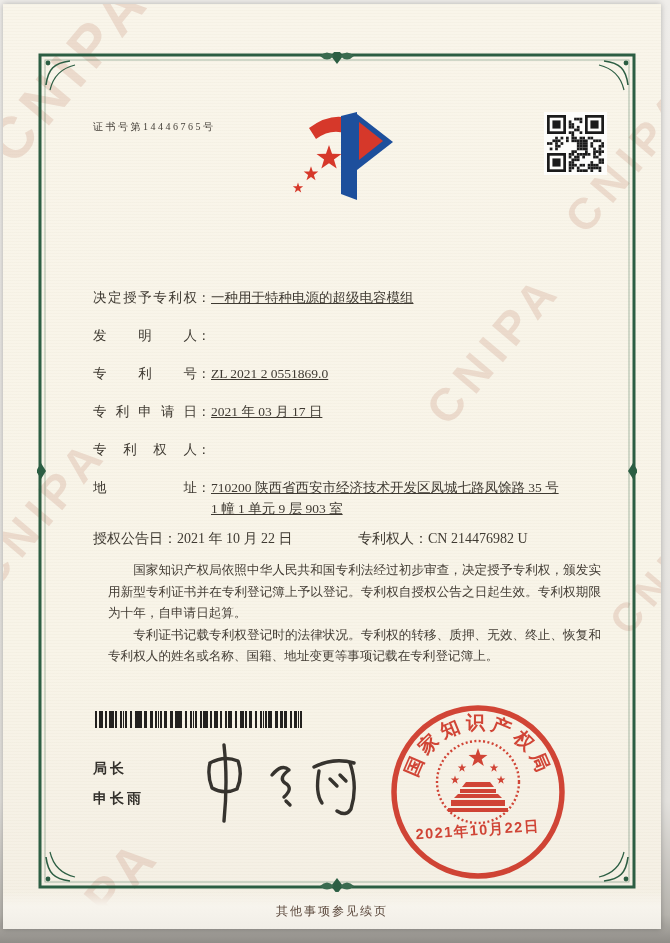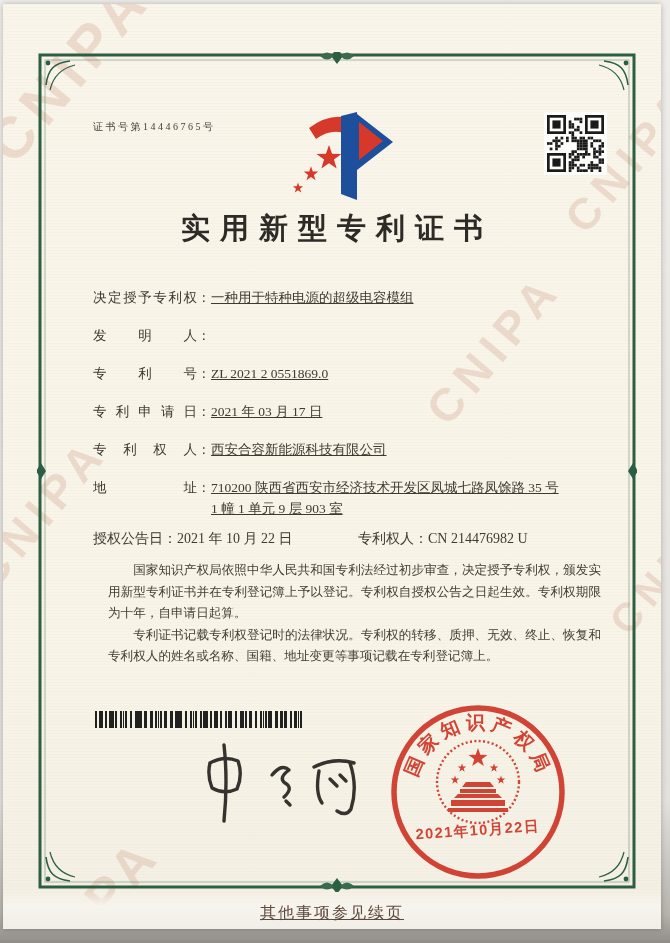--- a/index.html
+++ b/index.html
@@ -42,21 +42,21 @@
   .director { position:absolute; left:90px; top:756px; font-family:"Liberation Sans","DejaVu Sans",sans-serif;
               font-weight:bold; font-size:14px; letter-spacing:3px; color:#34312c; }
   .director div { margin-bottom:12px; }
   .signature { position:absolute; left:185px; top:733px; }
   .seal { position:absolute; left:385px; top:698px; mix-blend-mode:multiply; opacity:.92; }
   .pageinfo { position:absolute; left:0; top:861px; width:100%; text-align:center;
               font-size:11.5px; letter-spacing:2px; color:#4a453d; }
   .bottomstrip { position:absolute; left:0; right:0; bottom:0; height:38px;
                  background:linear-gradient(180deg,rgba(250,248,243,0) 0%,#f7f4ed 40%,#f1eee7 100%);
                  text-align:center; }
-  .footnote { padding-top:12px; font-size:16px; letter-spacing:2px; color:#5d4a3e;text-decoration:underline; }
+  .footnote { padding-top:12px; font-size:12px; letter-spacing:2px; color:#5d4a3e; }
   svg .grn { stroke:#2c5e43; fill:none; }
 </style>
 </head>
 <body>
 
 <div class="scan">
   <div class="paper">
 
     <div class="wm" style="left:-30px;top:128px;font-size:58px;">CNIPA</div>
     <div class="wm" style="left:552px;top:206px;font-size:44px;">CNIPA</div>
@@ -241,21 +241,20 @@
           <rect x="24" y="60" width="3" height="3"></rect>
           <rect x="33" y="60" width="3" height="3"></rect>
           <rect x="36" y="60" width="3" height="3"></rect>
           <rect x="39" y="60" width="3" height="3"></rect>
           <rect x="42" y="60" width="3" height="3"></rect>
           <rect x="48" y="60" width="3" height="3"></rect>
           <rect x="57" y="60" width="3" height="3"></rect>
         </g>
     </svg>
 
-    <div class="title">实用新型专利证书</div>
 
     <div class="fields">
       <div class="frow">
         <span class="lbl">决定授予专利权</span>
           <span class="cln">：</span>
           <span class="val">一种用于特种电源的超级电容模组</span>
       </div>
       <div class="frow">
         <span class="lbl">发明人</span>
           <span class="cln">：</span>
@@ -266,21 +265,20 @@
           <span class="val">ZL 2021 2 0551869.0</span>
       </div>
       <div class="frow">
         <span class="lbl">专利申请日</span>
           <span class="cln">：</span>
           <span class="val">2021 年 03 月 17 日</span>
       </div>
       <div class="frow">
         <span class="lbl">专利权人</span>
           <span class="cln">：</span>
-          <span class="val">西安合容新能源科技有限公司</span>
       </div>
       <div class="frow">
         <span class="lbl">地址</span>
           <span class="cln">：</span>
           <span class="val">710200 陕西省西安市经济技术开发区凤城七路凤馀路 35 号 1 幢 1 单元 9 层 903 室</span>
       </div>
     </div>
 
     <div class="grantrow">
       <span class="g1">
@@ -295,20 +293,24 @@
       </span>
     </div>
 
     <div class="paras">
       <p>国家知识产权局依照中华人民共和国专利法经过初步审查，决定授予专利权，颁发实用新型专利证书并在专利登记簿上予以登记。专利权自授权公告之日起生效。专利权期限为十年，自申请日起算。</p>
       <p>专利证书记载专利权登记时的法律状况。专利权的转移、质押、无效、终止、恢复和专利权人的姓名或名称、国籍、地址变更等事项记载在专利登记簿上。</p>
     </div>
 
     <div class="barcode"></div>
 
+    <div class="director">
+      <div>局长</div>
+      <div>申长雨</div>
+    </div>
 
     <svg class="signature" width="185" height="95" viewBox="0 0 185 95">
       <g stroke="#36332e" stroke-width="3.4" fill="none" stroke-linecap="round" stroke-linejoin="round">
         <path d="M22,26 Q36,18 50,24 Q55,38 49,52 Q36,58 24,51 Q19,38 22,26"></path>
         <path d="M36,8 Q40,44 36,84"></path>
         <path d="M84,38 Q94,26 101,33 Q90,41 97,46 Q106,51 96,60"></path>
         <path d="M98,64 l4,4"></path>
         <path d="M126,30 Q146,20 166,26"></path>
         <path d="M131,34 Q127,56 134,66"></path>
         <path d="M162,26 Q170,50 163,72 Q158,80 149,74"></path>

